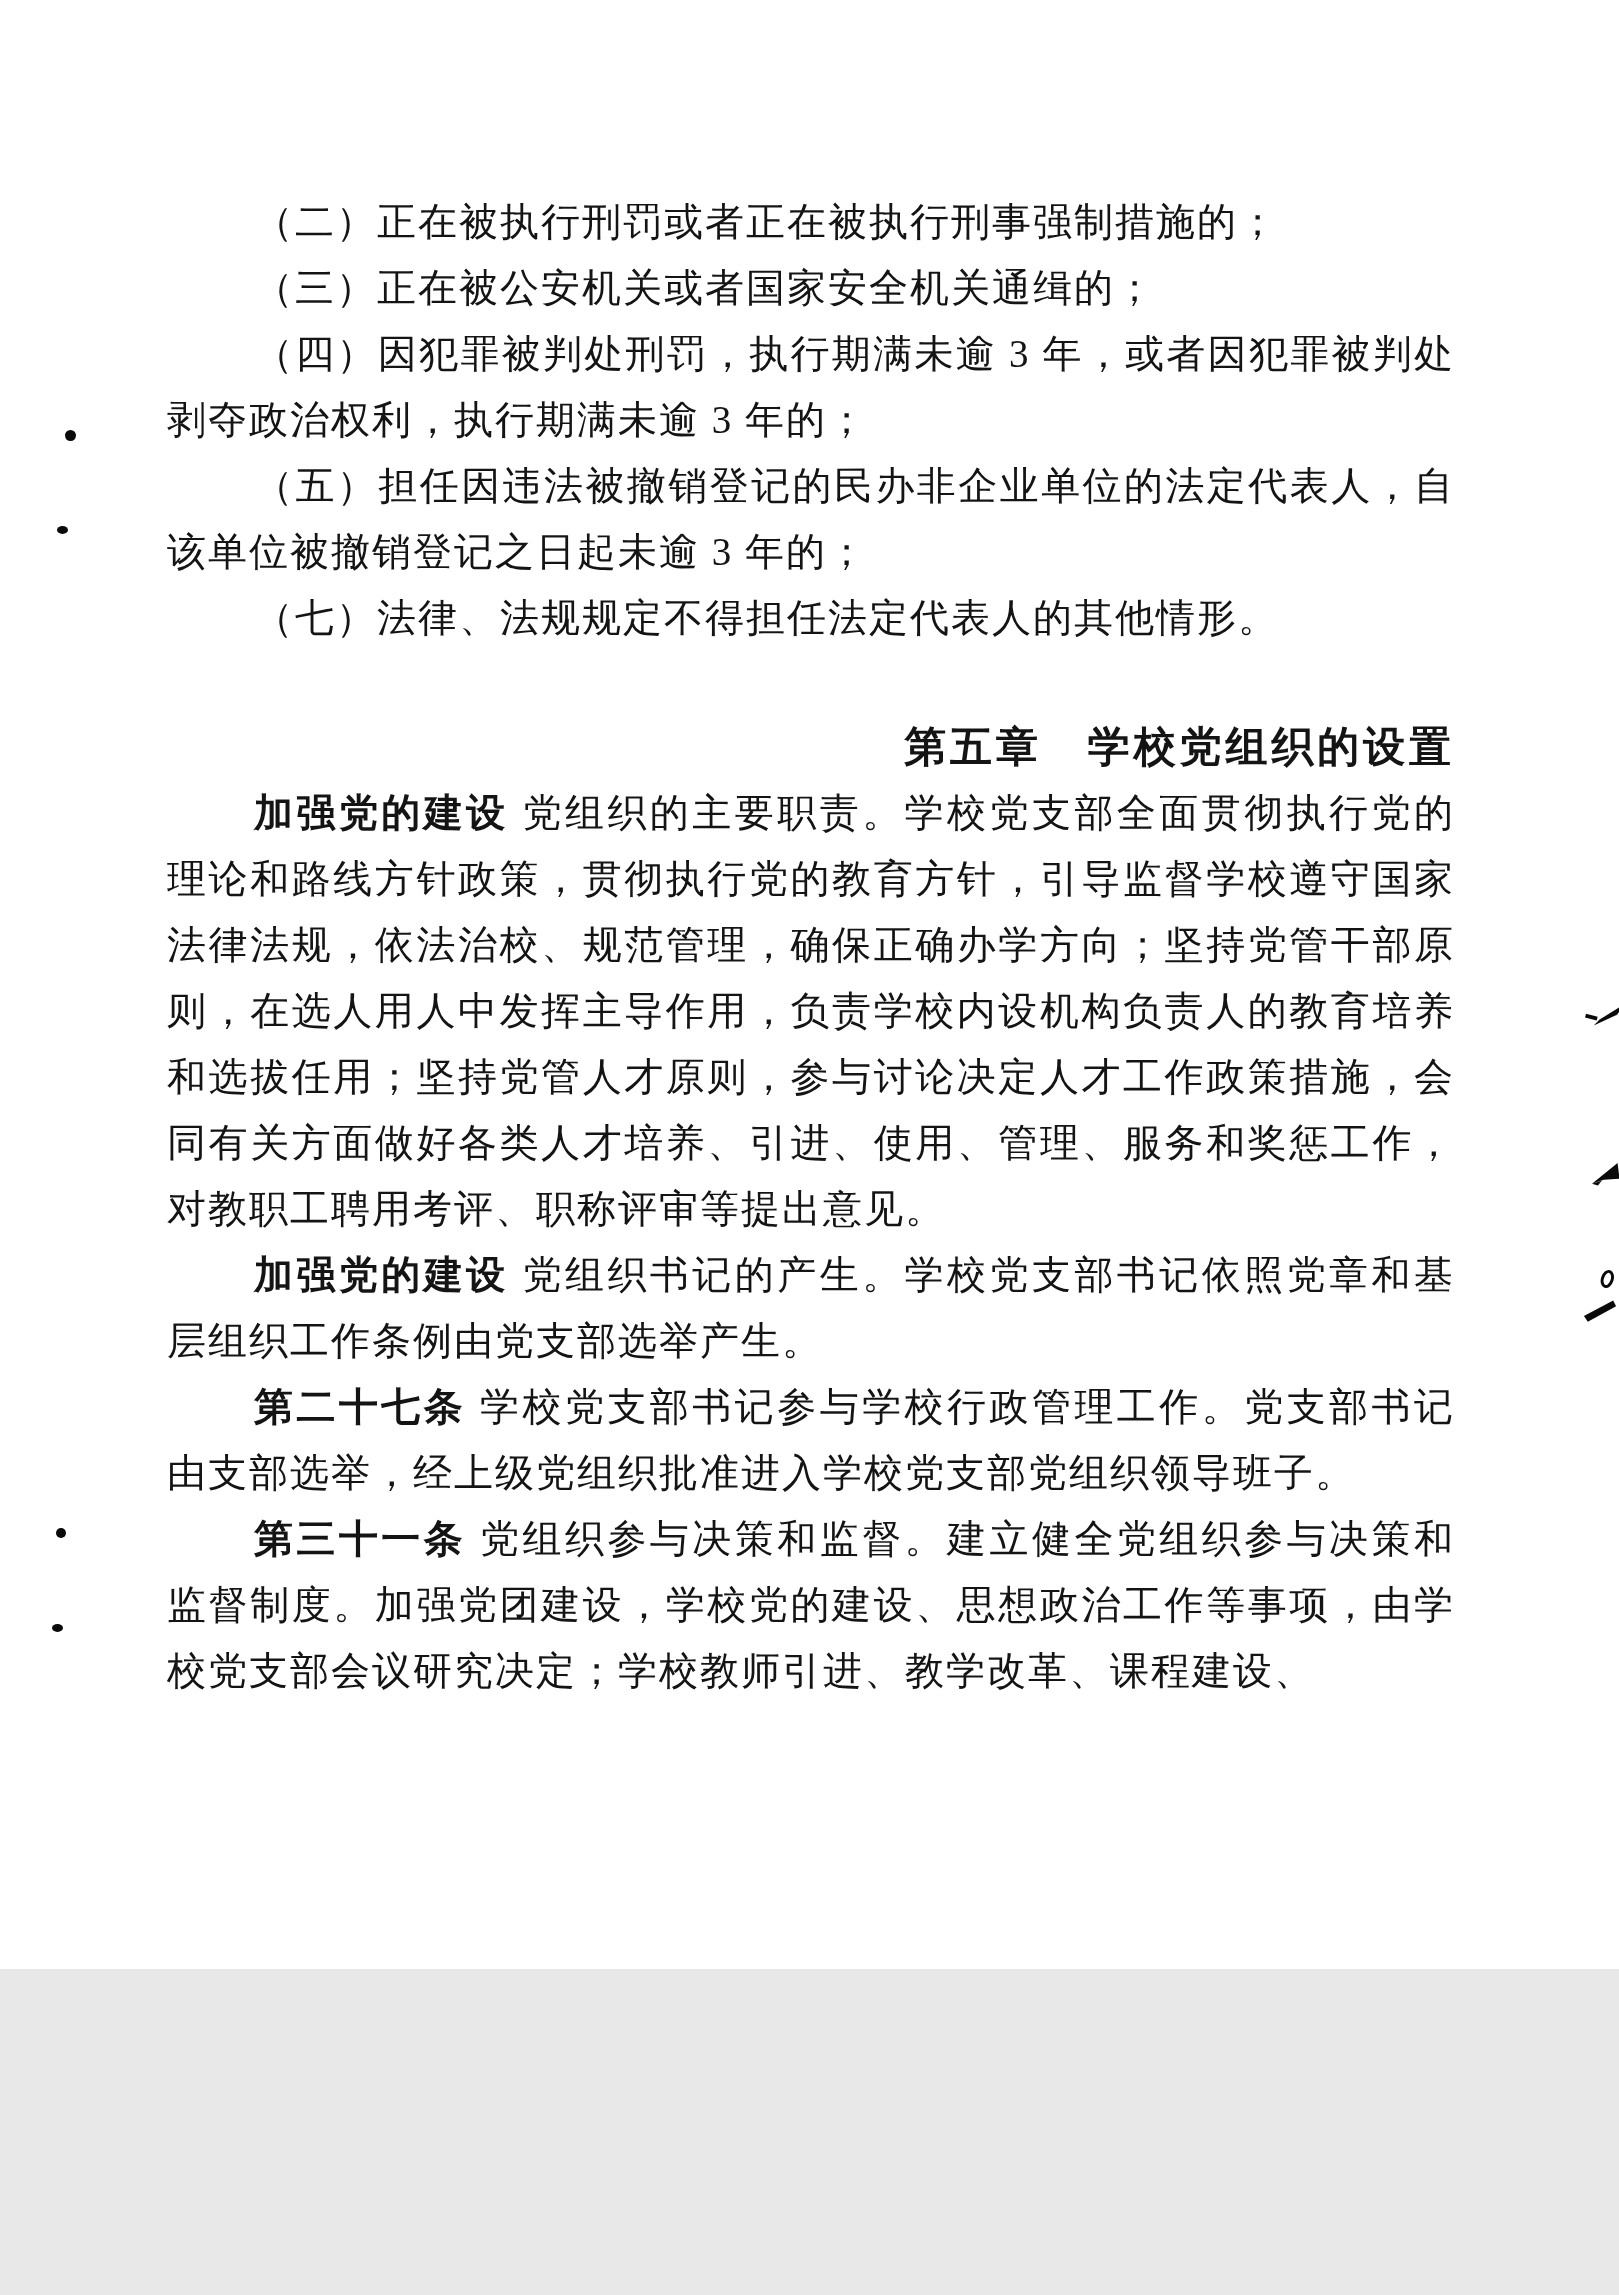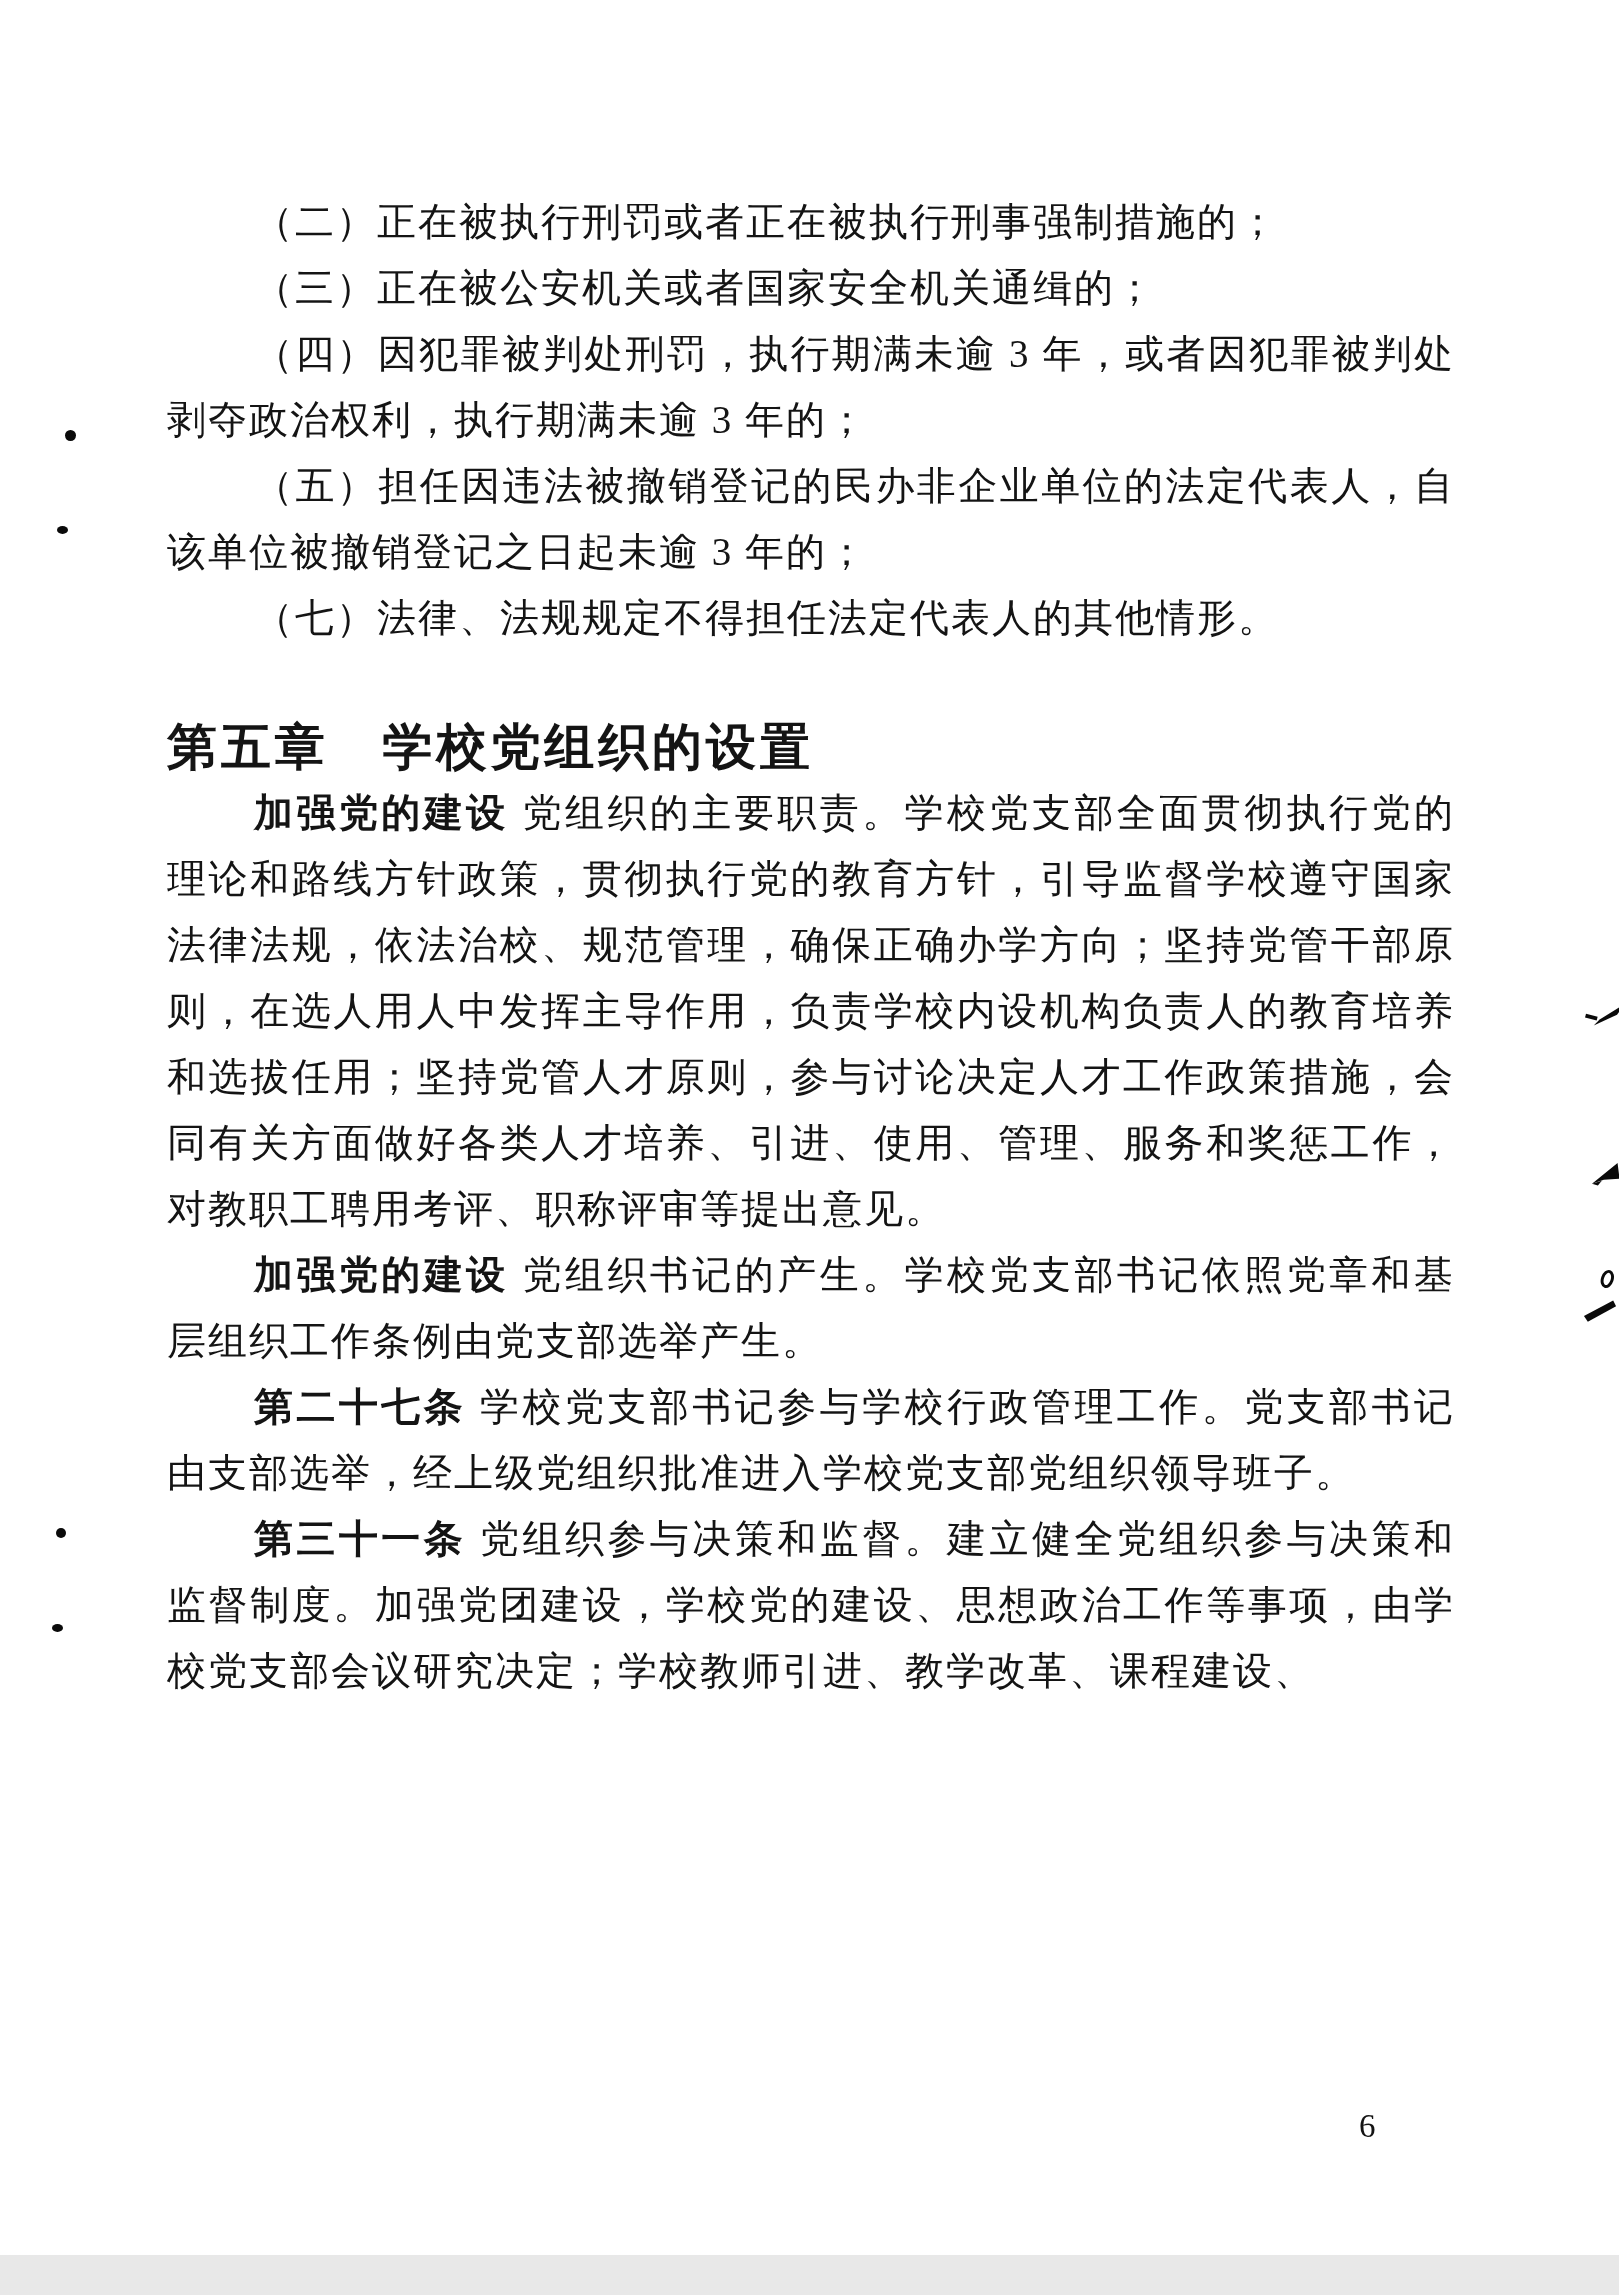--- a/index.html
+++ b/index.html
@@ -3,21 +3,21 @@
 <meta charset="utf-8">
 <style>
   html, body {
     margin: 0;
     padding: 0;
     background: #e8e8e8;
   }
   .page {
     position: relative;
     width: 1619px;
-    height: 2255px;
+    height: 1969px;
     background: #ffffff;
     overflow: hidden;
     font-family: "Liberation Serif", "DejaVu Serif", serif;
     color: #141414;
     text-decoration: underline;
   }
   .doc-body {
     position: absolute;
     left: 167px;
     top: 189px;
@@ -28,24 +28,24 @@
     text-align: justify;
     text-justify: inter-ideograph;
   }
   .doc-body p {
     margin: 0;
     text-indent: 87px;
   }
   .chapter-heading {
     margin-top: 63px !important;
     text-indent: 0 !important;
-    text-align: left;
+    text-align: right;
     font-family: "Liberation Sans", "DejaVu Sans", sans-serif;
     font-weight: 700;
-    font-size: 50px;
+    font-size: 42px;
     letter-spacing: 3.9px;
   }
   .article-number {
     font-weight: 700;
     margin-right: 13.8px;
   }
   .page-number {
     position: absolute;
     left: 1359px;
     top: 2108px;

